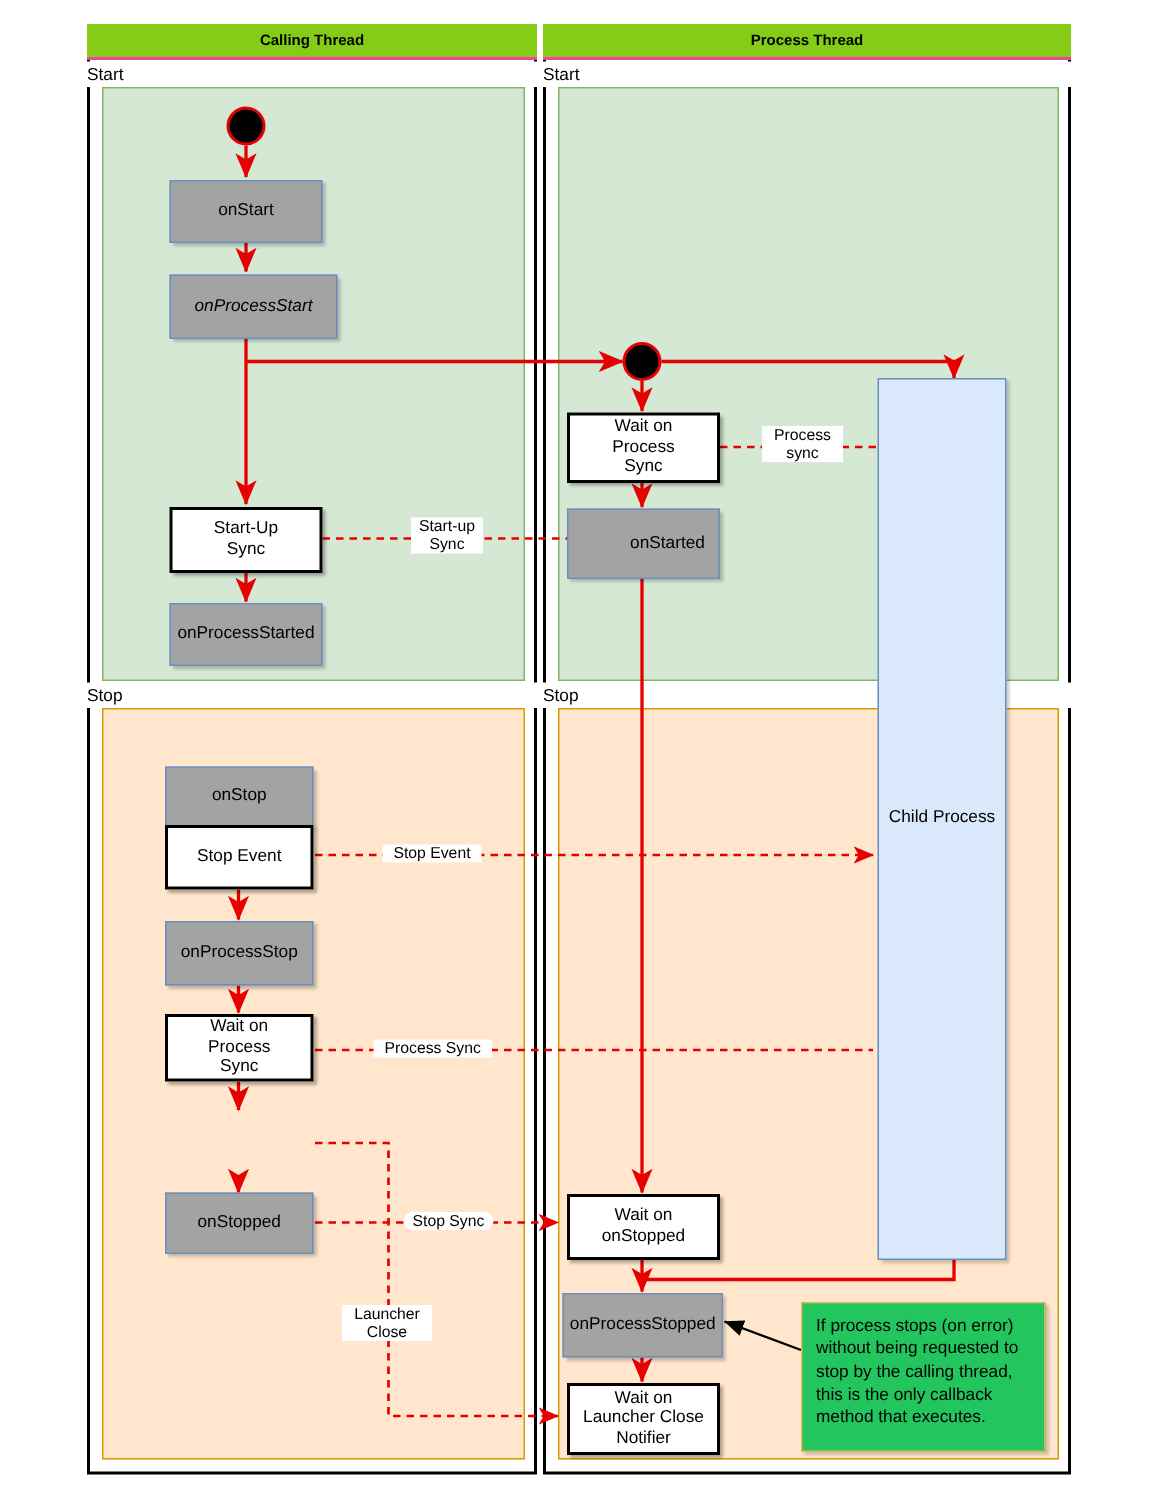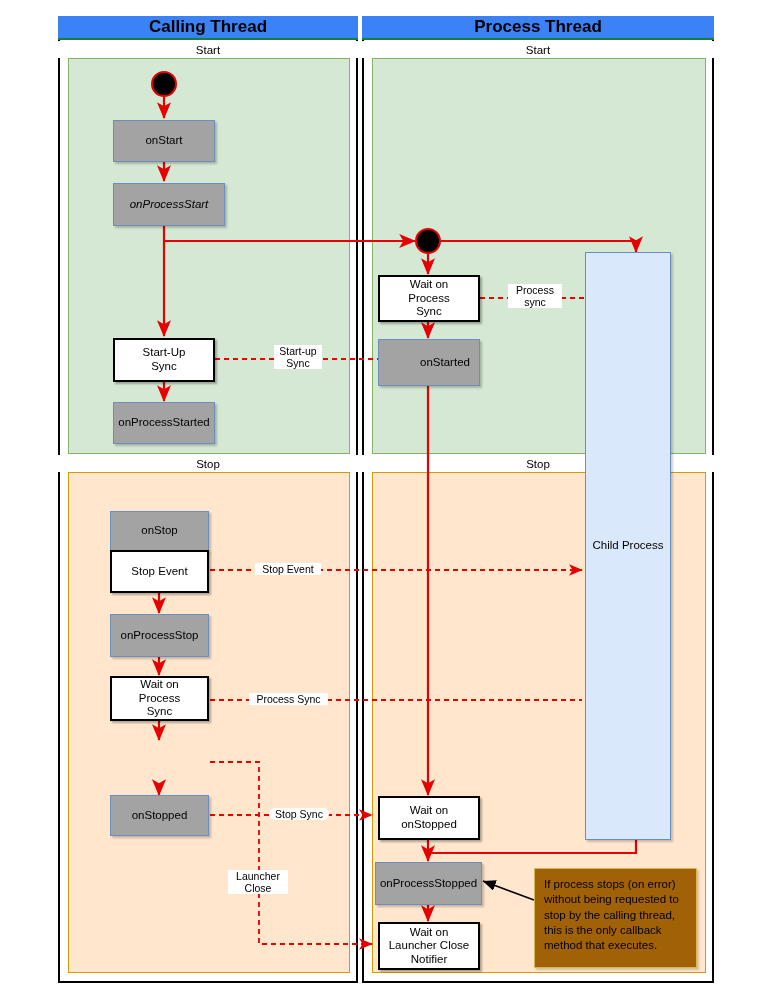--- a/index.html
+++ b/index.html
@@ -3,42 +3,42 @@
 <meta charset="utf-8">
 <style>
   html,body{margin:0;padding:0;background:#ffffff;}
   body{width:772px;height:999px;font-family:"Liberation Sans",sans-serif;}
   #stage{position:relative;width:772px;height:999px;overflow:hidden;background:#fff;}
 
   
   .frame{position:absolute;border:2px solid #000;box-sizing:border-box;}
 
   
-  .lane-title{position:absolute;box-sizing:border-box;border-bottom:2px solid #15803d;
+  .lane-title{position:absolute;box-sizing:border-box;border-bottom:2px solid #ec4899;
     display:flex;align-items:center;justify-content:center;
-    font-size:17px;font-weight:bold;color:#000;background:#3b82f6;}
+    font-size:10px;font-weight:bold;color:#000;background:#84cc16;}
 
   
-  .phase-cap{position:absolute;display:flex;align-items:center;justify-content:center;
+  .phase-cap{position:absolute;display:flex;align-items:center;justify-content:flex-start;
     font-size:11.5px;color:#000;background:#fff;}
 
   
   .region{position:absolute;box-sizing:border-box;}
   .region.green{background:#d5e8d4;border:1px solid #82b366;}
   .region.orange{background:#ffe6cc;border:1px solid #d79b00;}
 
   
   .node{position:absolute;box-sizing:border-box;display:flex;align-items:center;
     justify-content:center;text-align:center;font-size:11.5px;line-height:1.18;
     color:#000;white-space:pre-line;}
   .node.blue{background:#a3a3a3;border:1px solid #6c8ebf;
     box-shadow:2px 2px 2px rgba(0,0,0,.22);}
   .node.white{background:#ffffff;border:2px solid #000;
     box-shadow:2px 2px 2px rgba(0,0,0,.30);}
-  .node.note{background:#a16207;border:1px solid #d6b656;
+  .node.note{background:#22c55e;border:1px solid #d6b656;
     display:block;text-align:left;padding:8px 9px;font-size:11.5px;line-height:1.33;
     box-shadow:2px 2px 2px rgba(0,0,0,.18);}
   .node.proc{background:#dae8fc;border:1px solid #6c8ebf;
     box-shadow:2px 2px 2px rgba(0,0,0,.20);}
 
   
   .startdot{position:absolute;width:26px;height:26px;border-radius:50%;
     background:#000;border:2px solid #e60000;box-sizing:border-box;}
 
   

